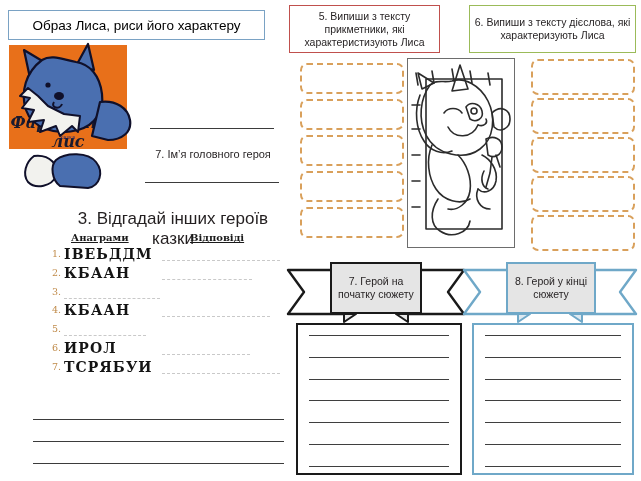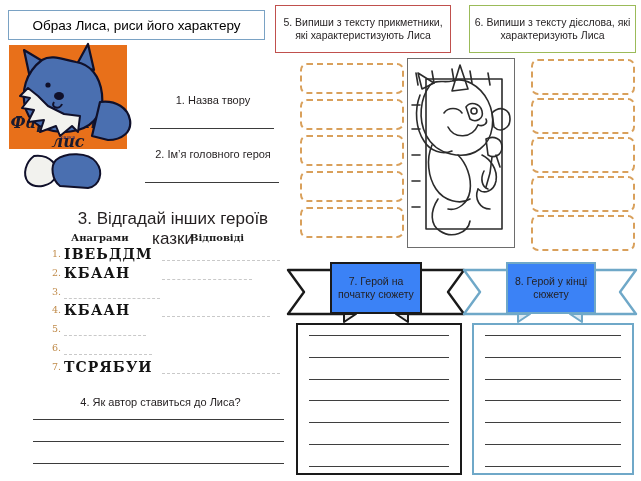--- a/index.html
+++ b/index.html
@@ -73,21 +73,21 @@
 
   
   #q3-head {
     position: absolute; left: 57px; top: 209px;
     width: 232px; text-align: center;
     font-size: 17px; color: #231f20;
   }
   .col-head {
     position: absolute;
     font-family: "DejaVu Serif", serif;
-    font-weight: 700; font-size: 10px; color: #1a1a1a;
+    font-weight: 700; font-size: 10px; color: #1a1a1a; text-decoration: underline;
   }
   #anagram-list {
     position: absolute; left: 50px; top: 247px;
     width: 240px;
   }
   .ana-row {
     position: relative;
     height: 18.8px;
     display: flex; align-items: flex-start;
   }
@@ -124,21 +124,21 @@
   .head-box {
     position: absolute;
     background: #ffffff;
     display: flex; align-items: center; justify-content: center;
     text-align: center;
     padding: 2px 4px;
   }
   .head-box .txt {
     font-size: 10.5px; line-height: 13px; color: #231f20;
   }
-  #head5 { left: 275px; top: 5px; width: 176px; height: 48px; border: 1.6px solid #c0504d; }
+  #head5 { left: 289px; top: 5px; width: 151px; height: 48px; border: 1.6px solid #c0504d; }
   #head6 { left: 469px; top: 5px; width: 167px; height: 48px; border: 1.6px solid #9bbb59; }
 
   
   .slot {
     position: absolute;
     border: 2px dashed #d9a05b;
     border-radius: 7px;
     background: #ffffff;
   }
 
@@ -148,21 +148,21 @@
     width: 108px; height: 190px;
     border: 1px solid #6d6d6d;
     background: #ffffff;
     overflow: hidden;
   }
 
   
   .ribbon-wrap { position: absolute; }
   .ribbon-label {
     position: absolute;
-    background: #3b82f6;
+    background: #e5e5e5;
     display: flex; align-items: center; justify-content: flex-start;
     text-align: center;
     padding: 2px 3px;
   }
   .ribbon-label .txt { font-size: 10.5px; line-height: 13px; color: #231f20; }
 
   
   .lined-box {
     position: absolute;
     background: #ffffff;
@@ -209,24 +209,23 @@
       <path d="M50 62 C46 68 56 70 58 64"></path>
     </g>
     <g fill="#f2f2ee" stroke="#10102a" stroke-width="2" stroke-linejoin="round">
       <path d="M30 116 C22 122 18 134 24 142 C32 150 48 146 52 136 C56 126 46 114 30 116 Z"></path>
     </g>
     <g fill="#4a6fb0" stroke="#10102a" stroke-width="2" stroke-linejoin="round">
       <path d="M52 120 C62 112 84 112 92 122 C100 132 96 146 84 148 L56 146 C48 140 46 126 52 120 Z"></path>
     </g>
   </svg>
 
-  <div class="prompt" style="left:133px; top:94px; width:160px;">1. Назва твору</div>
   <div class="ruleline" style="left:150px; top:128px; width:124px;"></div>
 
-  <div class="prompt" style="left:133px; top:148px; width:160px;">2. Ім’я головного героя</div>
+  <div class="prompt" style="left:133px; top:148px; width:160px;">7. Ім’я головного героя</div>
   <div class="ruleline" style="left:145px; top:182px; width:134px;"></div>
 
   <div id="q3-head">3. Відгадай інших героїв казки</div>
   <div class="col-head" style="left:71px; top:232px;">Анаграми</div>
   <div class="col-head" style="left:190px; top:232px;">Відповіді</div>
 
   <div id="anagram-list">
     <div class="ana-row">
       <span class="ana-num">1.</span>
       <span class="ana-word">ІВЕЬДДМ</span>
@@ -245,30 +244,30 @@
       <span class="ana-num">4.</span>
       <span class="ana-word">КБААН</span>
       <span class="ana-ans" style="width:108px;"></span>
     </div>
     <div class="ana-row">
       <span class="ana-num">5.</span>
       <span class="ana-ans" style="width:82px;"></span>
     </div>
     <div class="ana-row">
       <span class="ana-num">6.</span>
+      <span class="ana-word">ИРОЛ</span>
       <span class="ana-ans" style="width:88px;"></span>
     </div>
     <div class="ana-row">
       <span class="ana-num">7.</span>
       <span class="ana-word">ТСРЯБУИ</span>
       <span class="ana-ans" style="width:118px;"></span>
     </div>
   </div>
 
-  <div id="q4-head">4. Як автор ставиться до Лиса?</div>
   <div class="ruleline" style="left:33px; top:419px; width:251px;"></div>
   <div class="ruleline" style="left:33px; top:441px; width:251px;"></div>
   <div class="ruleline" style="left:33px; top:463px; width:251px;"></div>
 
   <div id="head5" class="head-box">
     <span class="txt">5. Випиши з тексту прикметники, які характеристизують Лиса</span>
   </div>
 
   <div id="head6" class="head-box">
     <span class="txt">6. Випиши з тексту дієслова,  які характеризують Лиса</span>

